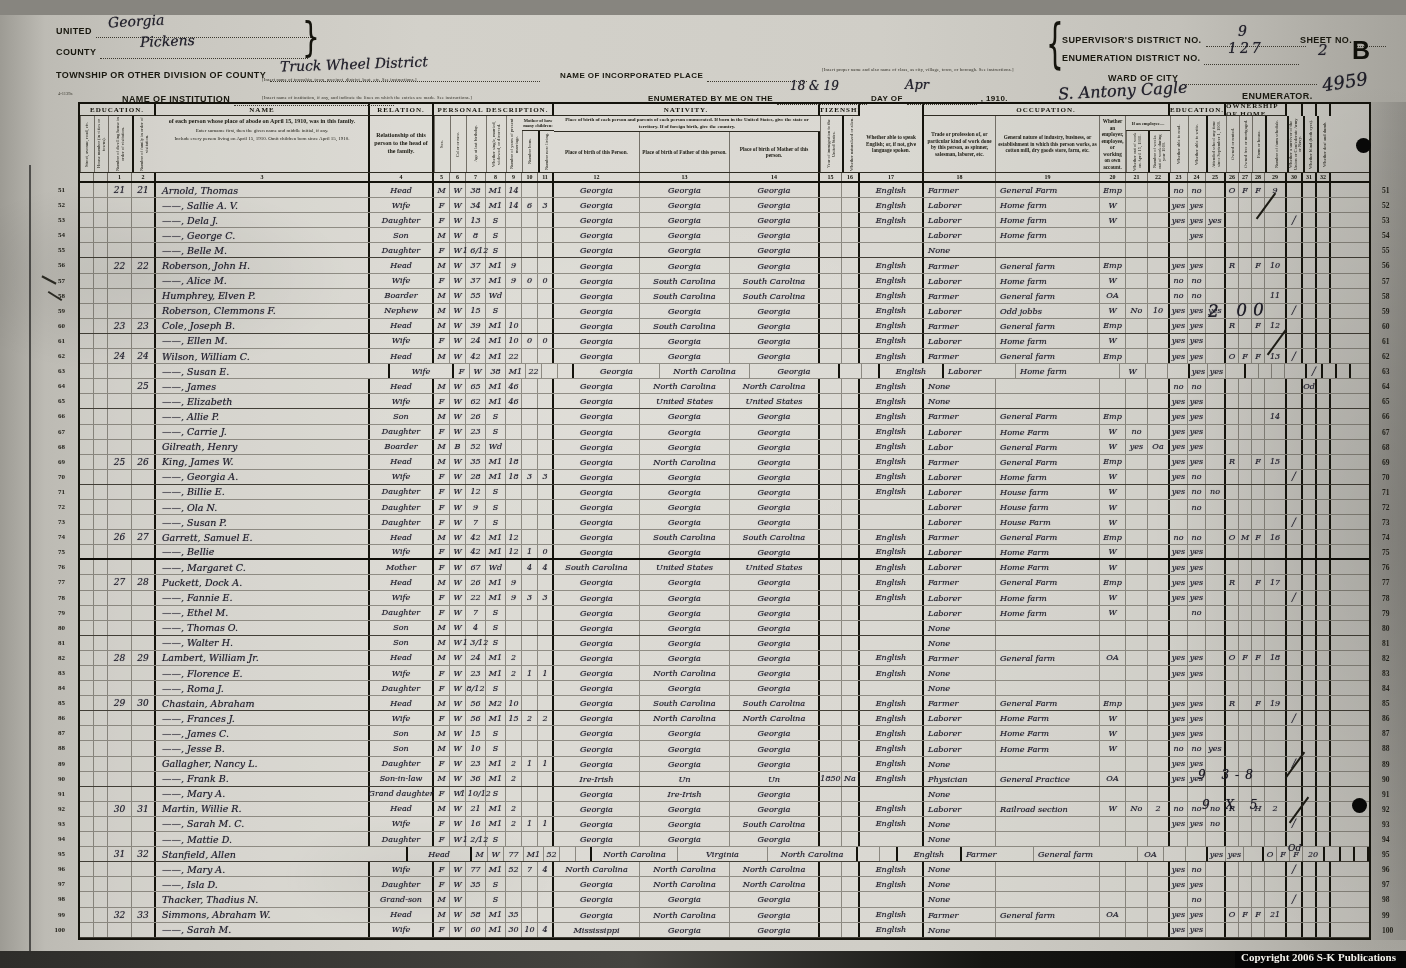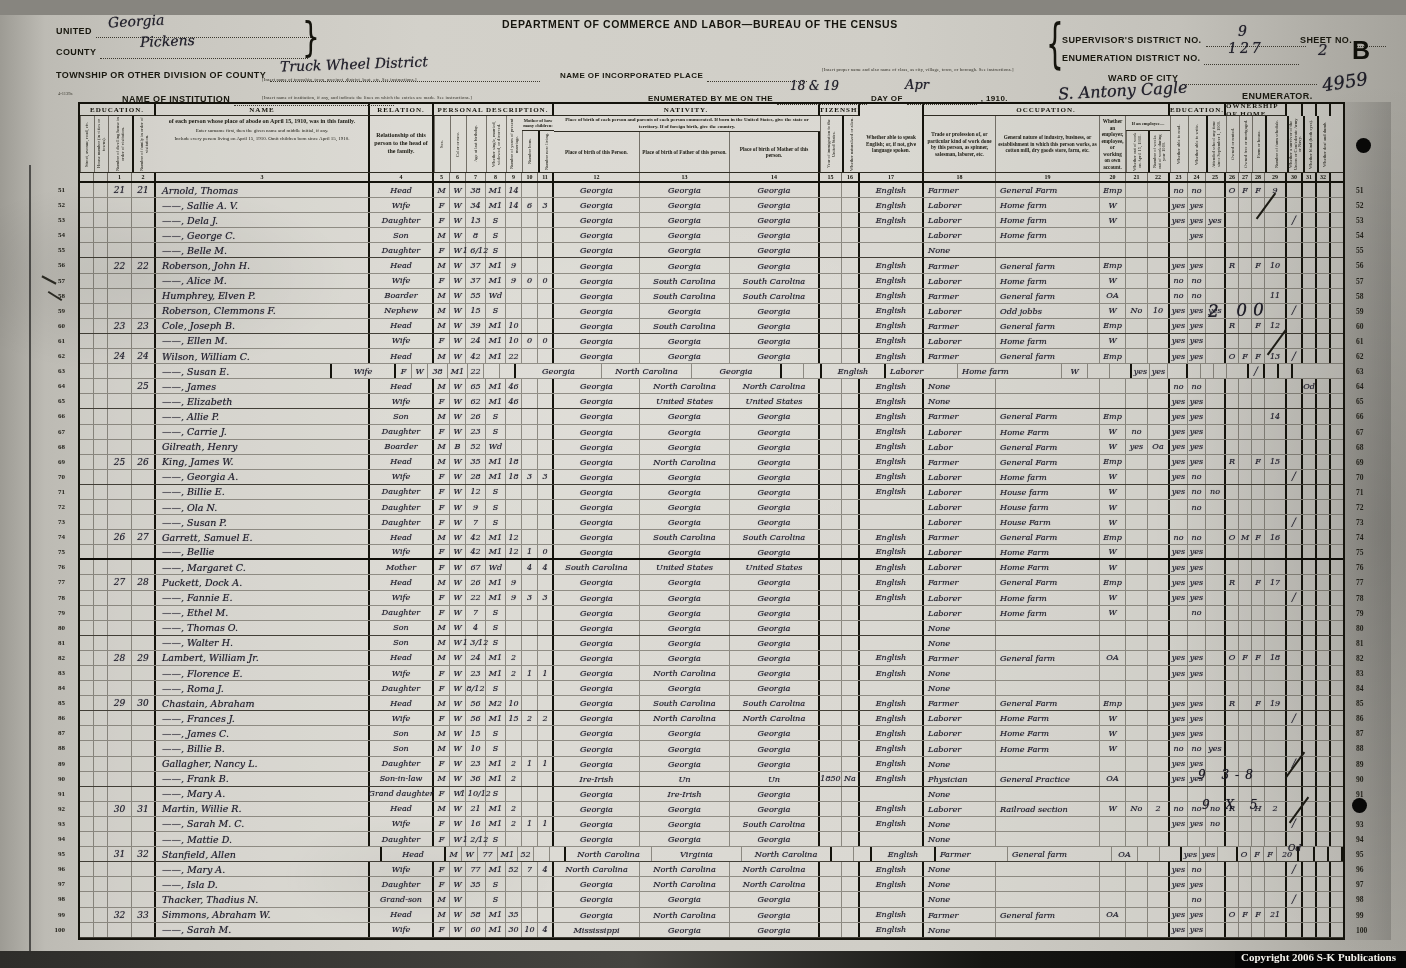--- a/index.html
+++ b/index.html
@@ -127,21 +127,20 @@
       </div>
       <span class="hitem hand" style="left:280px;top:41px;font-size:14px;transform:rotate(-2deg);">Truck Wheel District</span>
       <span class="hitem tinynote" style="left:262px;top:62px;width:280px;white-space:normal;">[Insert name of township, town, precinct, district, beat, etc.  See instructions.]</span>
       <span class="hitem formno" style="left:58px;top:76px;">4-1139a</span>
       <div class="hitem" style="left:122px;top:73px;">
         <span class="lbl">NAME OF INSTITUTION</span>
         <span class="dots" style="width:160px;"></span>
       </div>
       <span class="hitem tinynote" style="left:262px;top:80px;width:270px;white-space:normal;">[Insert name of institution, if any, and indicate the lines on which the entries are made.  See instructions.]</span>
 
-      <div class="dept">DEPARTMENT OF COMMERCE AND LABOR—BUREAU OF THE CENSUS</div>
       <div class="hitem" style="left:560px;top:49px;">
         <span class="lbl sm">NAME OF INCORPORATED PLACE</span>
         <span class="dots" style="width:100px;"></span>
       </div>
       <span class="hitem tinynote" style="left:822px;top:52px;width:250px;white-space:normal;">[Insert proper name and also name of class, as city, village, town, or borough.  See instructions.]</span>
       <div class="hitem" style="left:648px;top:72px;">
         <span class="lbl sm">ENUMERATED BY ME ON THE</span>
         <span class="dots" style="width:90px;"></span>
         <span class="lbl sm">DAY OF</span>
         <span class="dots" style="width:70px;"></span>
@@ -812,21 +811,21 @@
             <div class="tc c30 gb" style="width: 22px;">13</div>
             <div class="tc c31 gb" style="width: 16px;">╱</div>
             <div class="tc c32 gb" style="width: 14px;"></div>
             <div class="tc c33 gb" style="width: 14px;"></div>
           </div>
           <div class="trow">
             <div class="tc c0" style="width: 14px;"></div>
             <div class="tc c1" style="width: 14px;"></div>
             <div class="tc c2" style="width: 24px;"></div>
             <div class="tc c3 gb" style="width: 24px;"></div>
-            <div class="tc c4 gb" style="width: 176px; text-align: right;">——, Susan E.</div>
+            <div class="tc c4 gb" style="width: 234px; text-align: right;">——, Susan E.</div>
             <div class="tc c5 gb" style="width: 64px;">Wife</div>
             <div class="tc c6" style="width: 16px;">F</div>
             <div class="tc c7" style="width: 16px;">W</div>
             <div class="tc c8" style="width: 20px;">38</div>
             <div class="tc c9" style="width: 20px;">M1</div>
             <div class="tc c10" style="width: 16px;">22</div>
             <div class="tc c11" style="width: 16px;"></div>
             <div class="tc c12 gb" style="width: 16px;"></div>
             <div class="tc c13" style="width: 86px;">Georgia</div>
             <div class="tc c14" style="width: 90px;">North Carolina</div>
@@ -1712,21 +1711,21 @@
             <div class="tc c30 gb" style="width: 22px;"></div>
             <div class="tc c31 gb" style="width: 16px;"></div>
             <div class="tc c32 gb" style="width: 14px;"></div>
             <div class="tc c33 gb" style="width: 14px;"></div>
           </div>
           <div class="trow">
             <div class="tc c0" style="width: 14px;"></div>
             <div class="tc c1" style="width: 14px;"></div>
             <div class="tc c2" style="width: 24px;"></div>
             <div class="tc c3 gb" style="width: 24px;"></div>
-            <div class="tc c4 gb" style="width: 214px;">——, Billie B.</div>
+            <div class="tc c4 gb" style="width: 214px;">——, Jesse B.</div>
             <div class="tc c5 gb" style="width: 64px;">Son</div>
             <div class="tc c6" style="width: 16px;">M</div>
             <div class="tc c7" style="width: 16px;">W</div>
             <div class="tc c8" style="width: 20px;">10</div>
             <div class="tc c9" style="width: 20px;">S</div>
             <div class="tc c10" style="width: 16px;"></div>
             <div class="tc c11" style="width: 16px;"></div>
             <div class="tc c12 gb" style="width: 16px;"></div>
             <div class="tc c13" style="width: 86px;">Georgia</div>
             <div class="tc c14" style="width: 90px;">Georgia</div>
@@ -1964,21 +1963,21 @@
             <div class="tc c30 gb" style="width: 22px;"></div>
             <div class="tc c31 gb" style="width: 16px;"></div>
             <div class="tc c32 gb" style="width: 14px;"></div>
             <div class="tc c33 gb" style="width: 14px;"></div>
           </div>
           <div class="trow r5">
             <div class="tc c0" style="width: 14px;"></div>
             <div class="tc c1" style="width: 14px;"></div>
             <div class="tc c2" style="width: 24px;">31</div>
             <div class="tc c3 gb" style="width: 24px;">32</div>
-            <div class="tc c4 gb" style="width: 226px;">Stanfield, Allen</div>
+            <div class="tc c4 gb" style="width: 252px;">Stanfield, Allen</div>
             <div class="tc c5 gb" style="width: 64px;">Head</div>
             <div class="tc c6" style="width: 16px;">M</div>
             <div class="tc c7" style="width: 16px;">W</div>
             <div class="tc c8" style="width: 20px;">77</div>
             <div class="tc c9" style="width: 20px;">M1</div>
             <div class="tc c10" style="width: 16px;">52</div>
             <div class="tc c11" style="width: 16px;"></div>
             <div class="tc c12 gb" style="width: 16px;"></div>
             <div class="tc c13" style="width: 86px;">North Carolina</div>
             <div class="tc c14" style="width: 90px;">Virginia</div>

